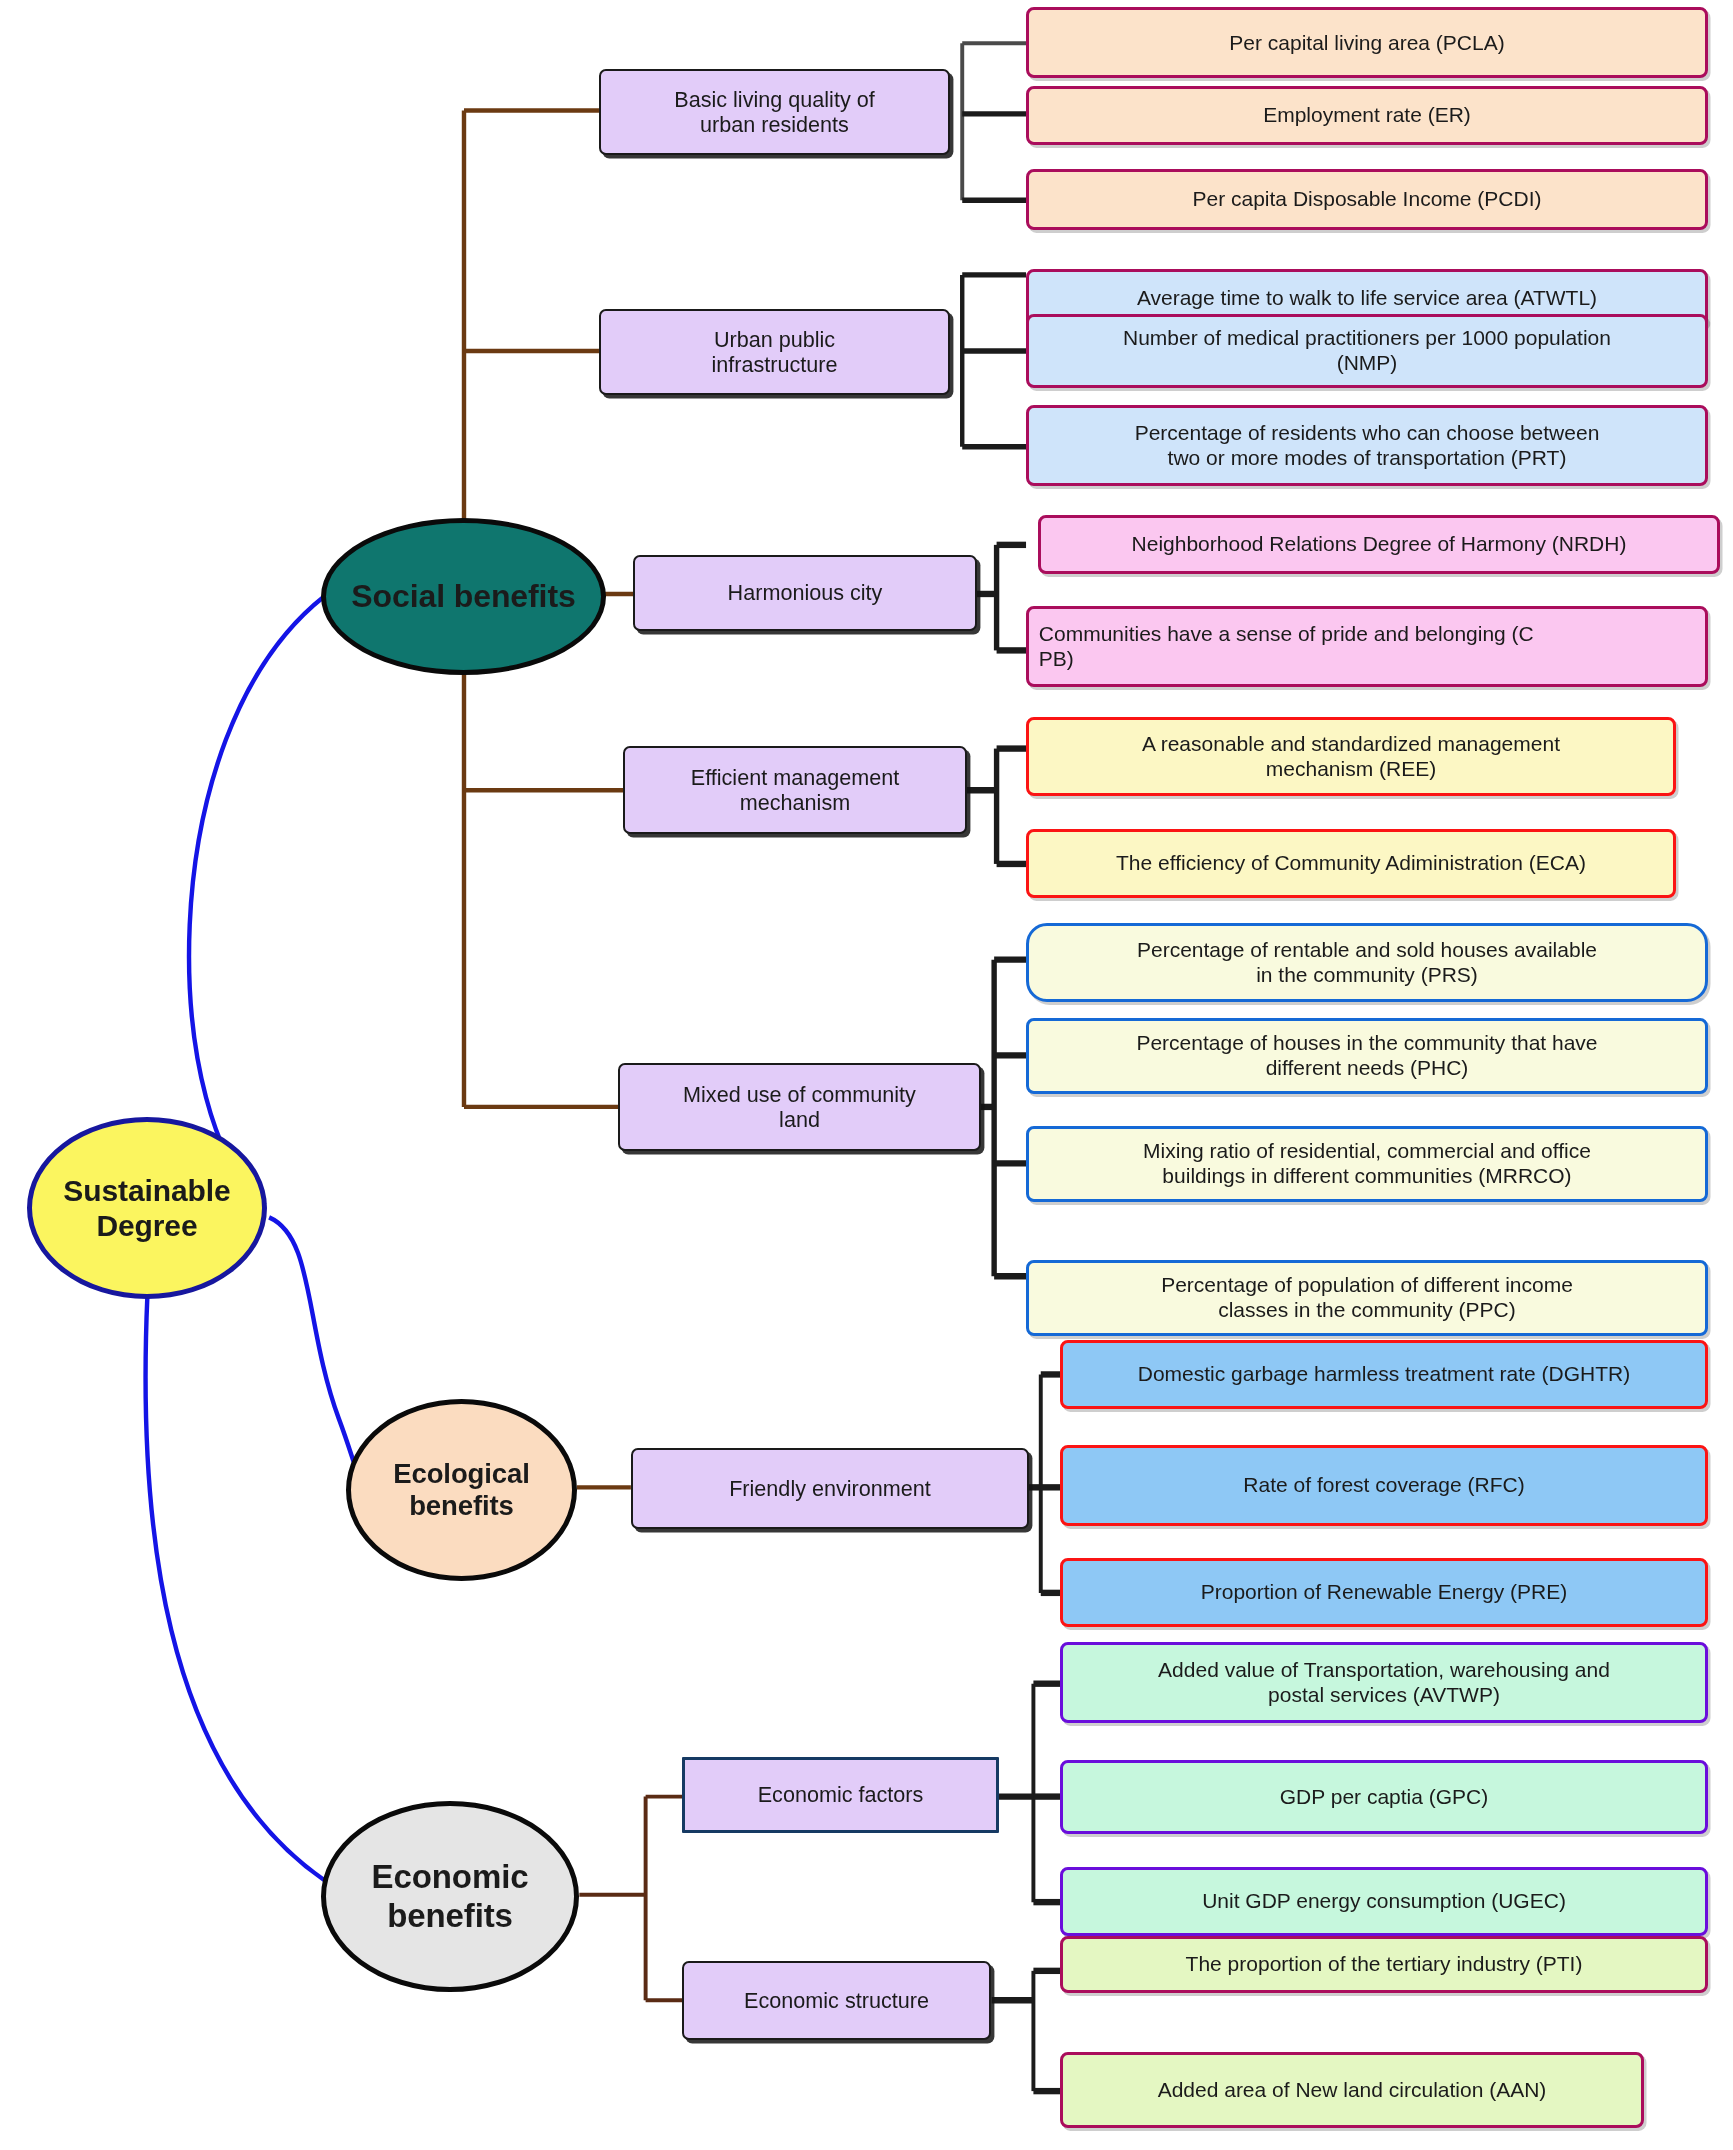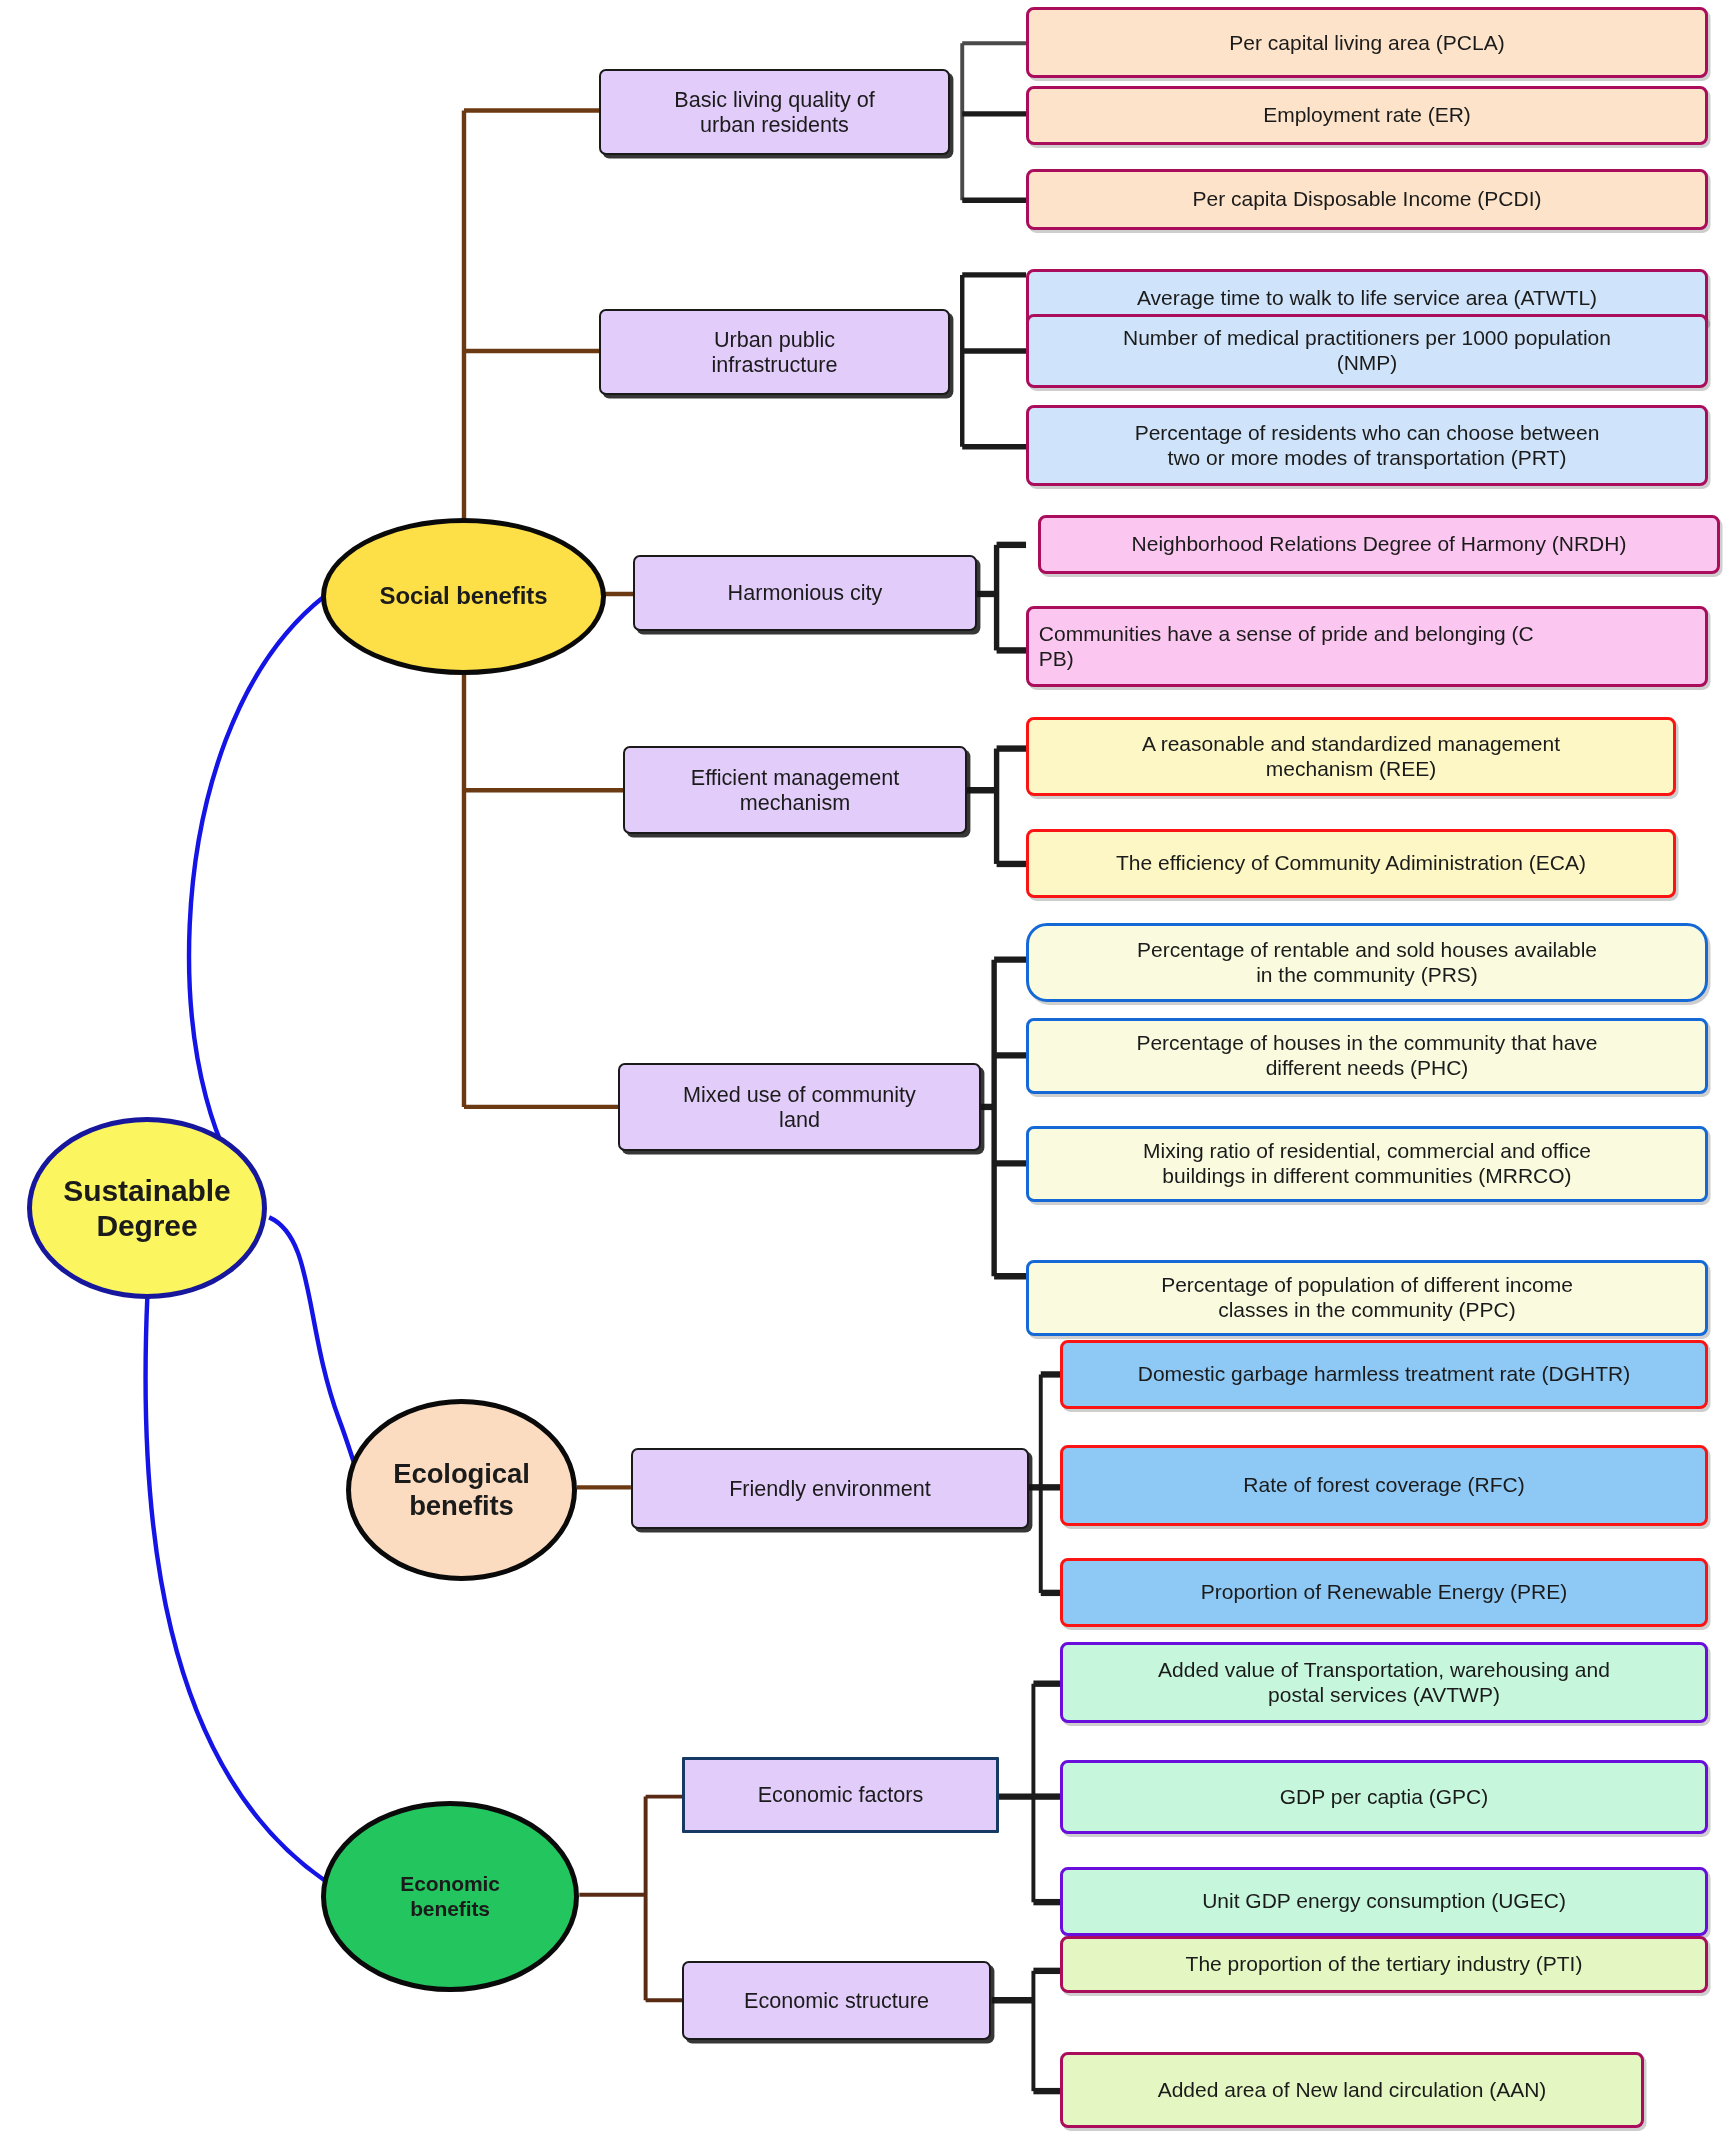--- a/index.html
+++ b/index.html
@@ -31,33 +31,33 @@
     border-radius:50%;
     font-weight:bold;
     letter-spacing:-0.1px;
   }
   .e-root{
     background:#fbf55f;
     border:5.4px solid #17179e;
     font-size:30px;
   }
   .e-social{
-    background:#fde047;
+    background:#0f766e;
     border:5.9px solid #0a0a0a;
-    font-size:24px;
+    font-size:32px;
   }
   .e-eco{
     background:#fbdcc0;
     border:5.9px solid #0a0a0a;
     font-size:27.5px;
   }
   .e-econ{
-    background:#22c55e;
+    background:#e5e5e5;
     border:5.9px solid #0a0a0a;
-    font-size:21px;
+    font-size:33px;
   }
 
   
   .cat{
     background:#e2ccf9;
     border:2.5px solid #1a1a1a;
     border-radius:6.9px;
     font-size:21.6px;
     padding:2.9px 6.9px;
     box-shadow:3.4px 3.4px 0 rgba(20,20,20,0.85);

